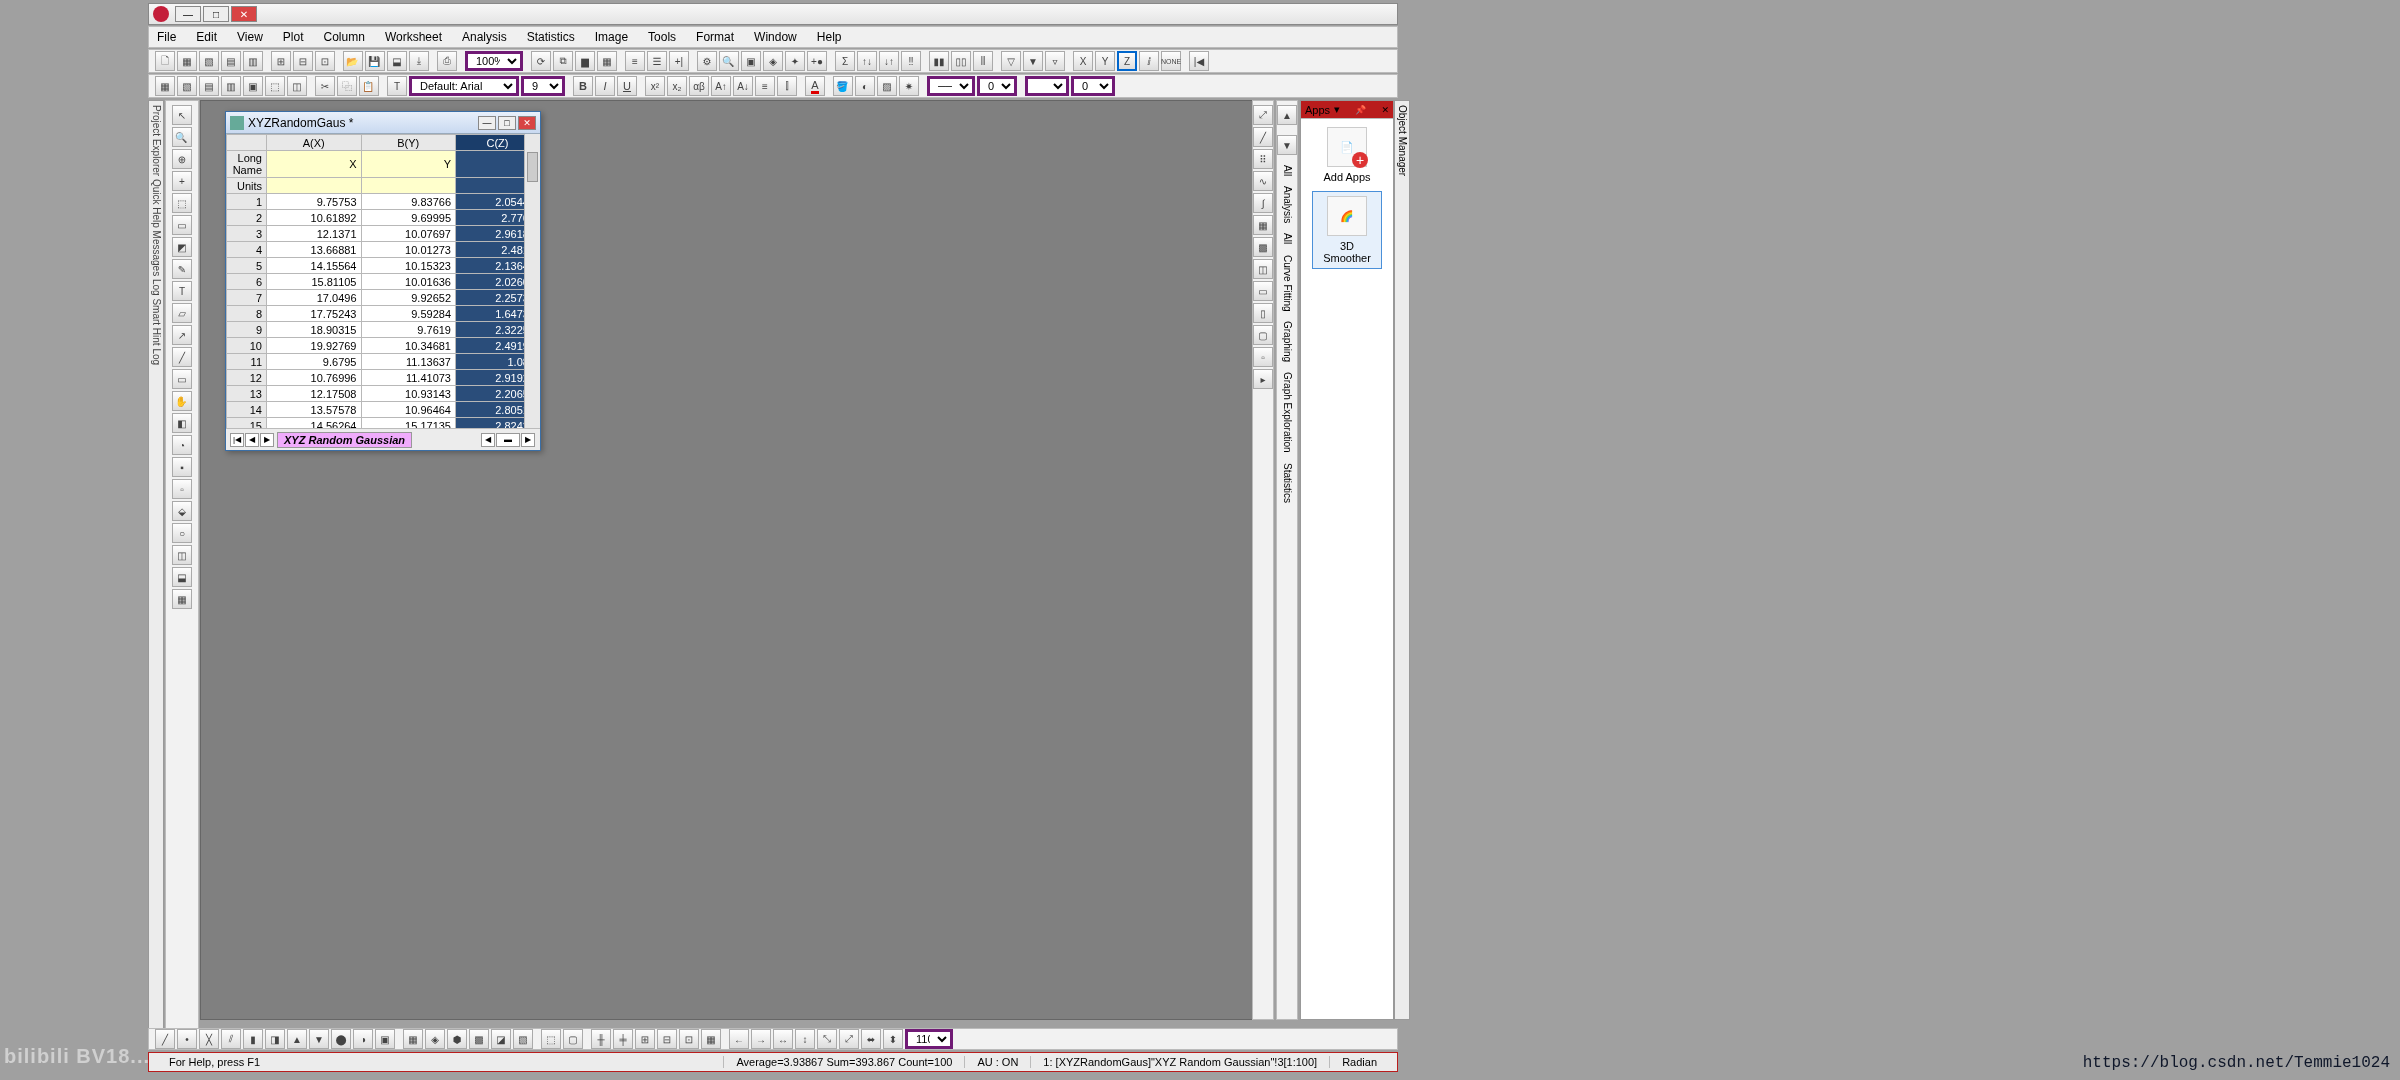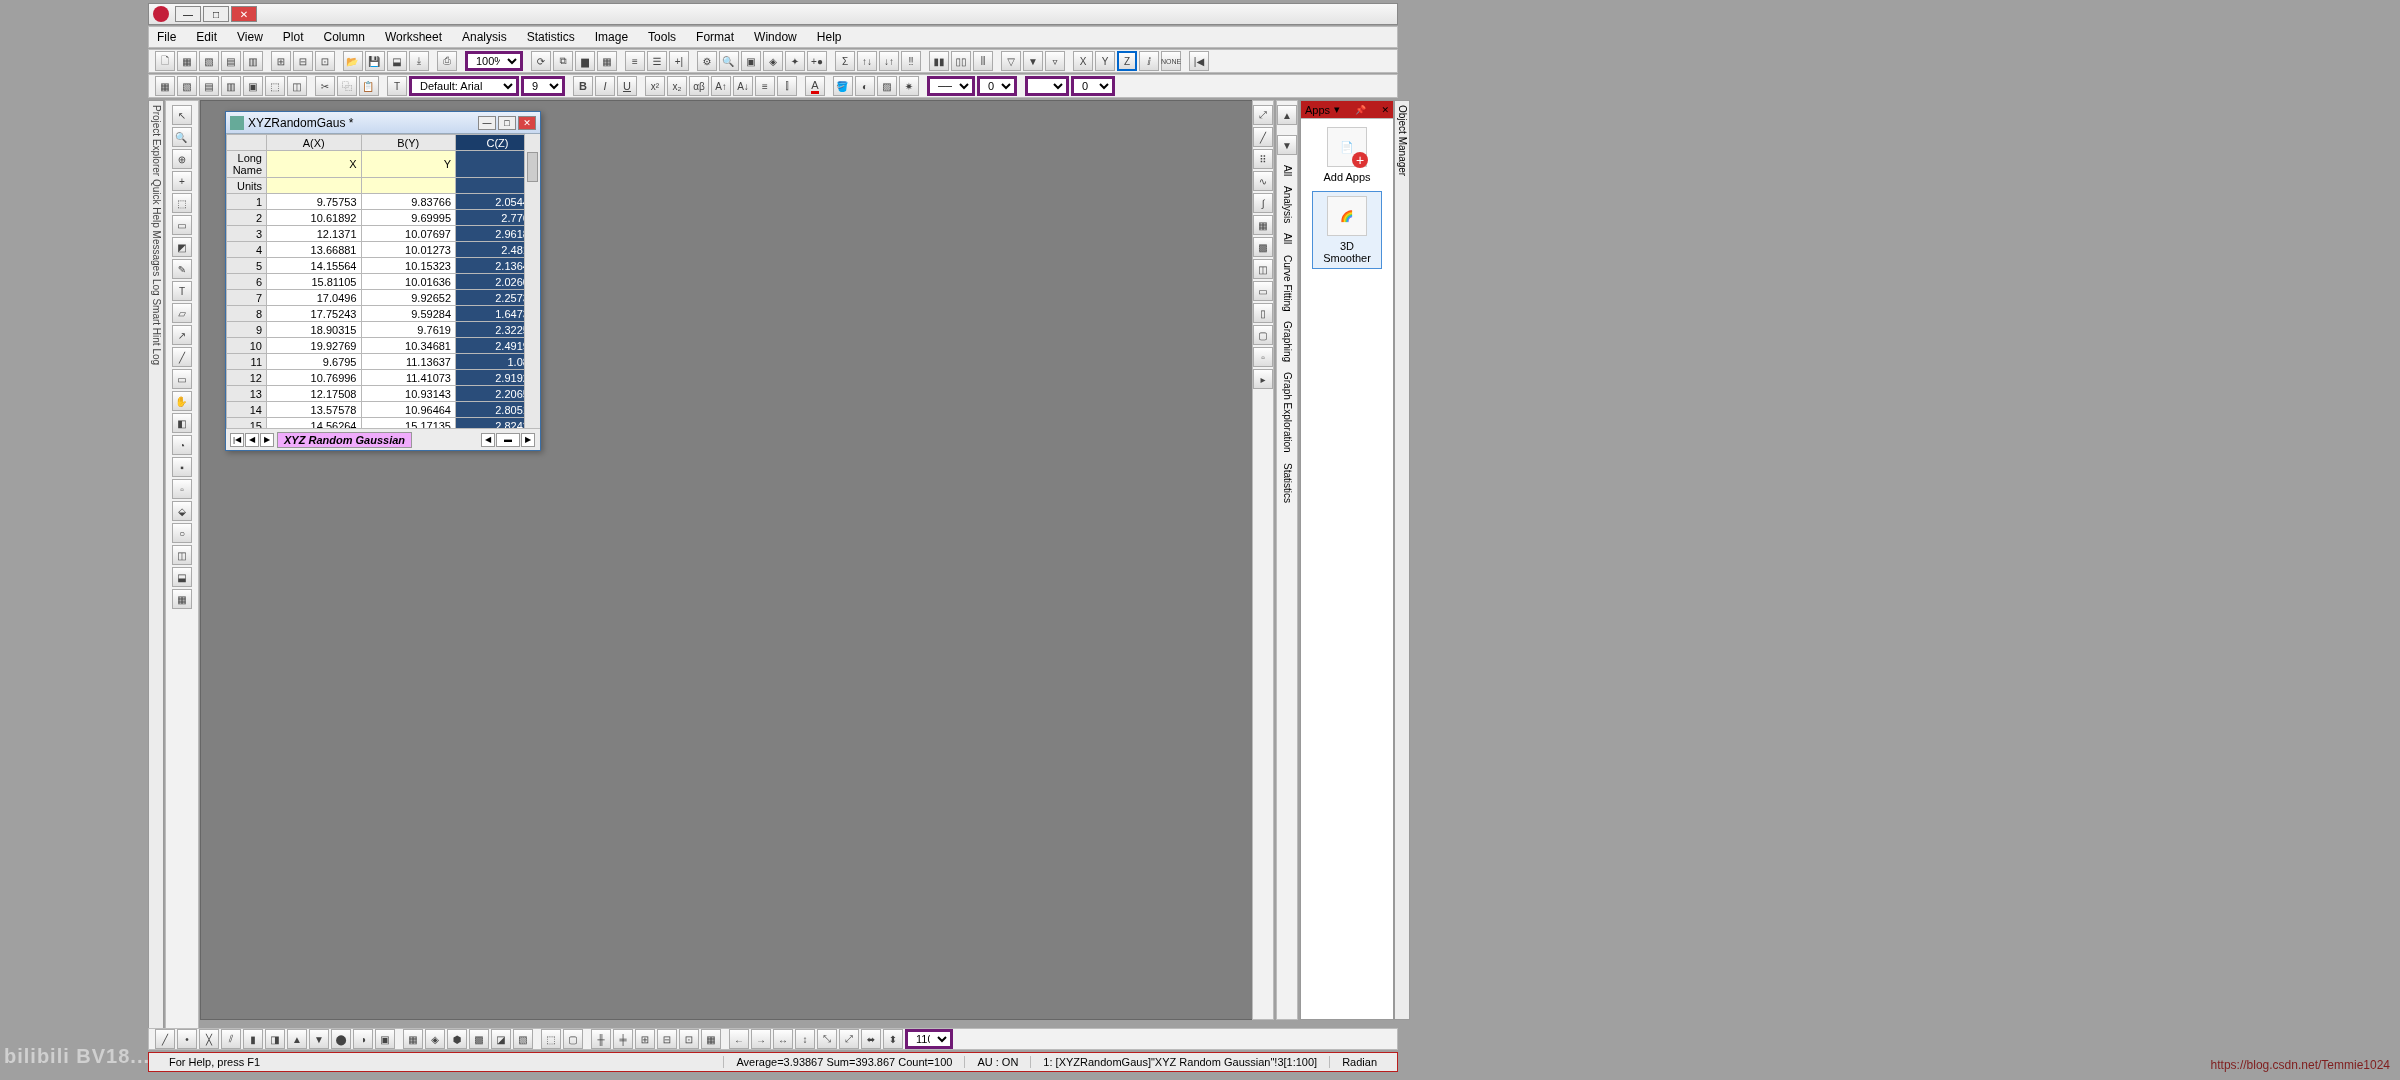--- a/index.html
+++ b/index.html
@@ -79,21 +79,21 @@
 .btmtool { position:absolute; left:148px; right:1002px; bottom:30px; height:22px; background:#f2f2f2; border:1px solid #bbb; display:flex; align-items:center; padding:0 6px; gap:2px; }
 
 
 .status { position:absolute; left:148px; right:1002px; bottom:8px; height:20px; background:#ececec; border:1px solid #b91c1c; display:flex; align-items:center; padding:0 8px; font-size:11px; }
 .status .seg { padding:0 12px; border-left:1px solid #bbb; }
 .status .seg:first-child { border:none; flex:0 0 auto; }
 .status .spacer { flex:1; }
 
 
 .wm { position:absolute; left:4px; bottom:12px; font-size:20px; color:rgba(255,255,255,.5); font-weight:bold; letter-spacing:1px;text-align:center; }
-.wm2 { position:absolute; right:10px; bottom:8px; font-size:12px; color:#7f1d1d; }
+.wm2 { position:absolute; right:10px; bottom:8px; font-size:16px; color:#0f172a;font-family:Liberation Mono, monospace; }
 </style>
 </head>
 <body>
 
 <div class="titlebar">
   <div class="icon"></div>
   <div class="winbtns">
     <div class="winbtn">—</div>
     <div class="winbtn">□</div>
     <div class="winbtn close">✕</div>

